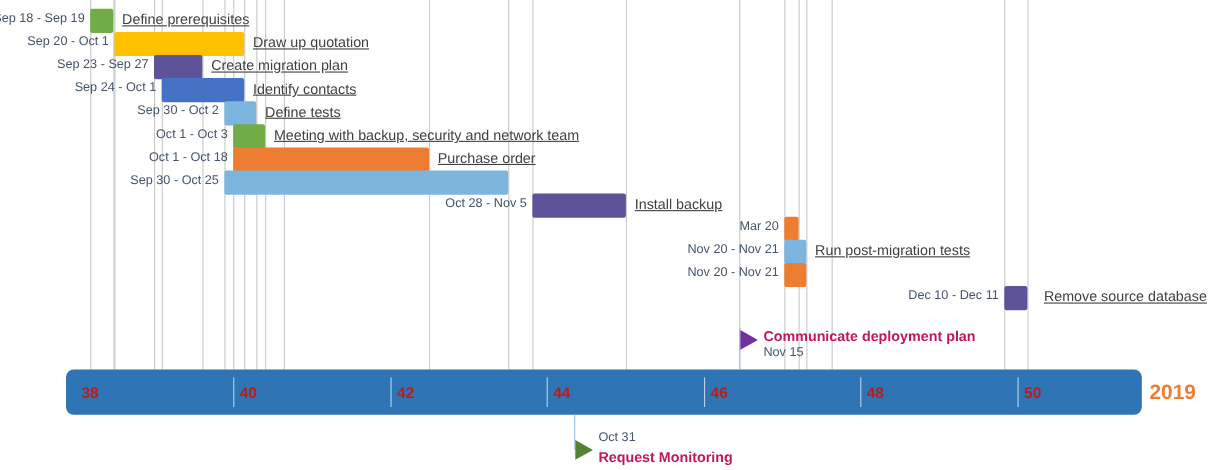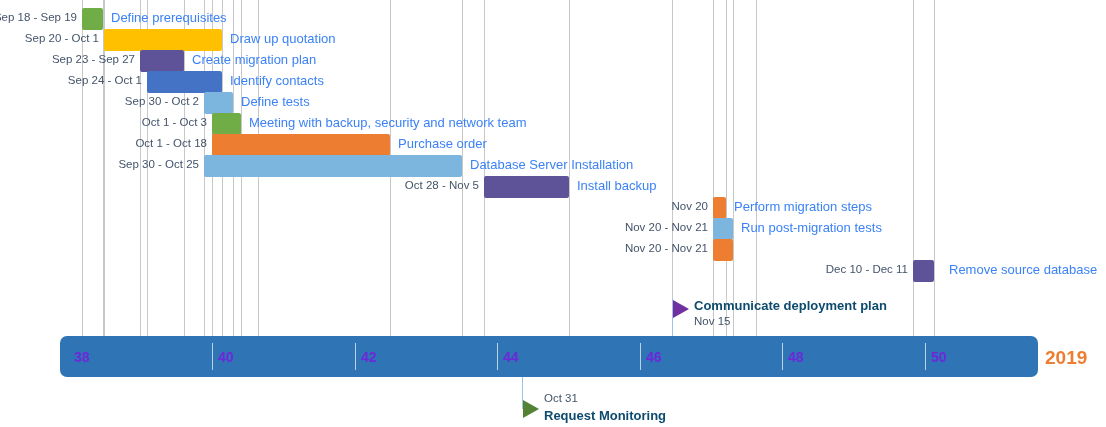--- a/index.html
+++ b/index.html
@@ -40,37 +40,38 @@
     top: 3px;
     font-size: 11.5px;
     color: #44546a;
     white-space: nowrap;
     text-align: right;
   }
   .tasklabel {
     position: absolute;
     top: 2px;
     font-size: 13px;
-    color: #3b82f6;
-    white-space: nowrap;
+    color: #404040;
+    white-space: nowrap;
+    text-decoration: underline;
   }
   
   .axisbar {
     position: absolute;
     background: #2f74b5;
     border-radius: 7px;
   }
   .axis-tick-line {
     position: absolute;
     width: 1px;
     background: #b9d2e8;
   }
   .axis-tick-label {
     position: absolute;
-    color: #6d28d9;
+    color: #b91c1c;
     font-size: 14px;
     font-weight: bold;
     white-space: nowrap;
   }
   .yearlabel {
     position: absolute;
     color: #ed7d31;
     font-size: 19px;
     font-weight: bold;
     white-space: nowrap;
@@ -85,21 +86,21 @@
     position: absolute;
     width: 0;
     height: 0;
     border-top: 9px solid transparent;
     border-bottom: 9px solid transparent;
   }
   .ms-title {
     position: absolute;
     font-size: 13px;
     font-weight: bold;
-    color: #0c4a6e;
+    color: #be185d;
     white-space: nowrap;
   }
   .ms-date {
     position: absolute;
     font-size: 11.5px;
     color: #44546a;
     white-space: nowrap;
   }
 </style>
 </head>
@@ -165,31 +166,29 @@
         <div class="tasklabel" style="left: 249px;">Meeting with backup, security and network team</div>
       </div>
       <div class="row" style="top: 134px;">
         <div class="datelabel" style="right: 899px;">Oct 1 - Oct 18</div>
         <div class="bar" style="left: 212px; width: 178px; background: rgb(237, 125, 49);"></div>
         <div class="tasklabel" style="left: 398px;">Purchase order</div>
       </div>
       <div class="row" style="top: 155px;">
         <div class="datelabel" style="right: 907px;">Sep 30 - Oct 25</div>
         <div class="bar" style="left: 204px; width: 258px; background: rgb(124, 181, 222);"></div>
-        <div class="tasklabel" style="left: 470px;">Database Server Installation</div>
       </div>
       <div class="row" style="top: 176px;">
         <div class="datelabel" style="right: 627px;">Oct 28 - Nov 5</div>
         <div class="bar" style="left: 484px; width: 85px; background: rgb(94, 83, 153);"></div>
         <div class="tasklabel" style="left: 577px;">Install backup</div>
       </div>
       <div class="row" style="top: 197px;">
-        <div class="datelabel" style="right: 398px;">Nov 20</div>
+        <div class="datelabel" style="right: 398px;">Mar 20</div>
         <div class="bar" style="left: 713px; width: 13px; background: rgb(237, 125, 49);"></div>
-        <div class="tasklabel" style="left: 734px;">Perform migration steps</div>
       </div>
       <div class="row" style="top: 218px;">
         <div class="datelabel" style="right: 398px;">Nov 20 - Nov 21</div>
         <div class="bar" style="left: 713px; width: 20px; background: rgb(124, 181, 222);"></div>
         <div class="tasklabel" style="left: 741px;">Run post-migration tests</div>
       </div>
       <div class="row" style="top: 239px;">
         <div class="datelabel" style="right: 398px;">Nov 20 - Nov 21</div>
         <div class="bar" style="left: 713px; width: 20px; background: rgb(237, 125, 49);"></div>
       </div>

